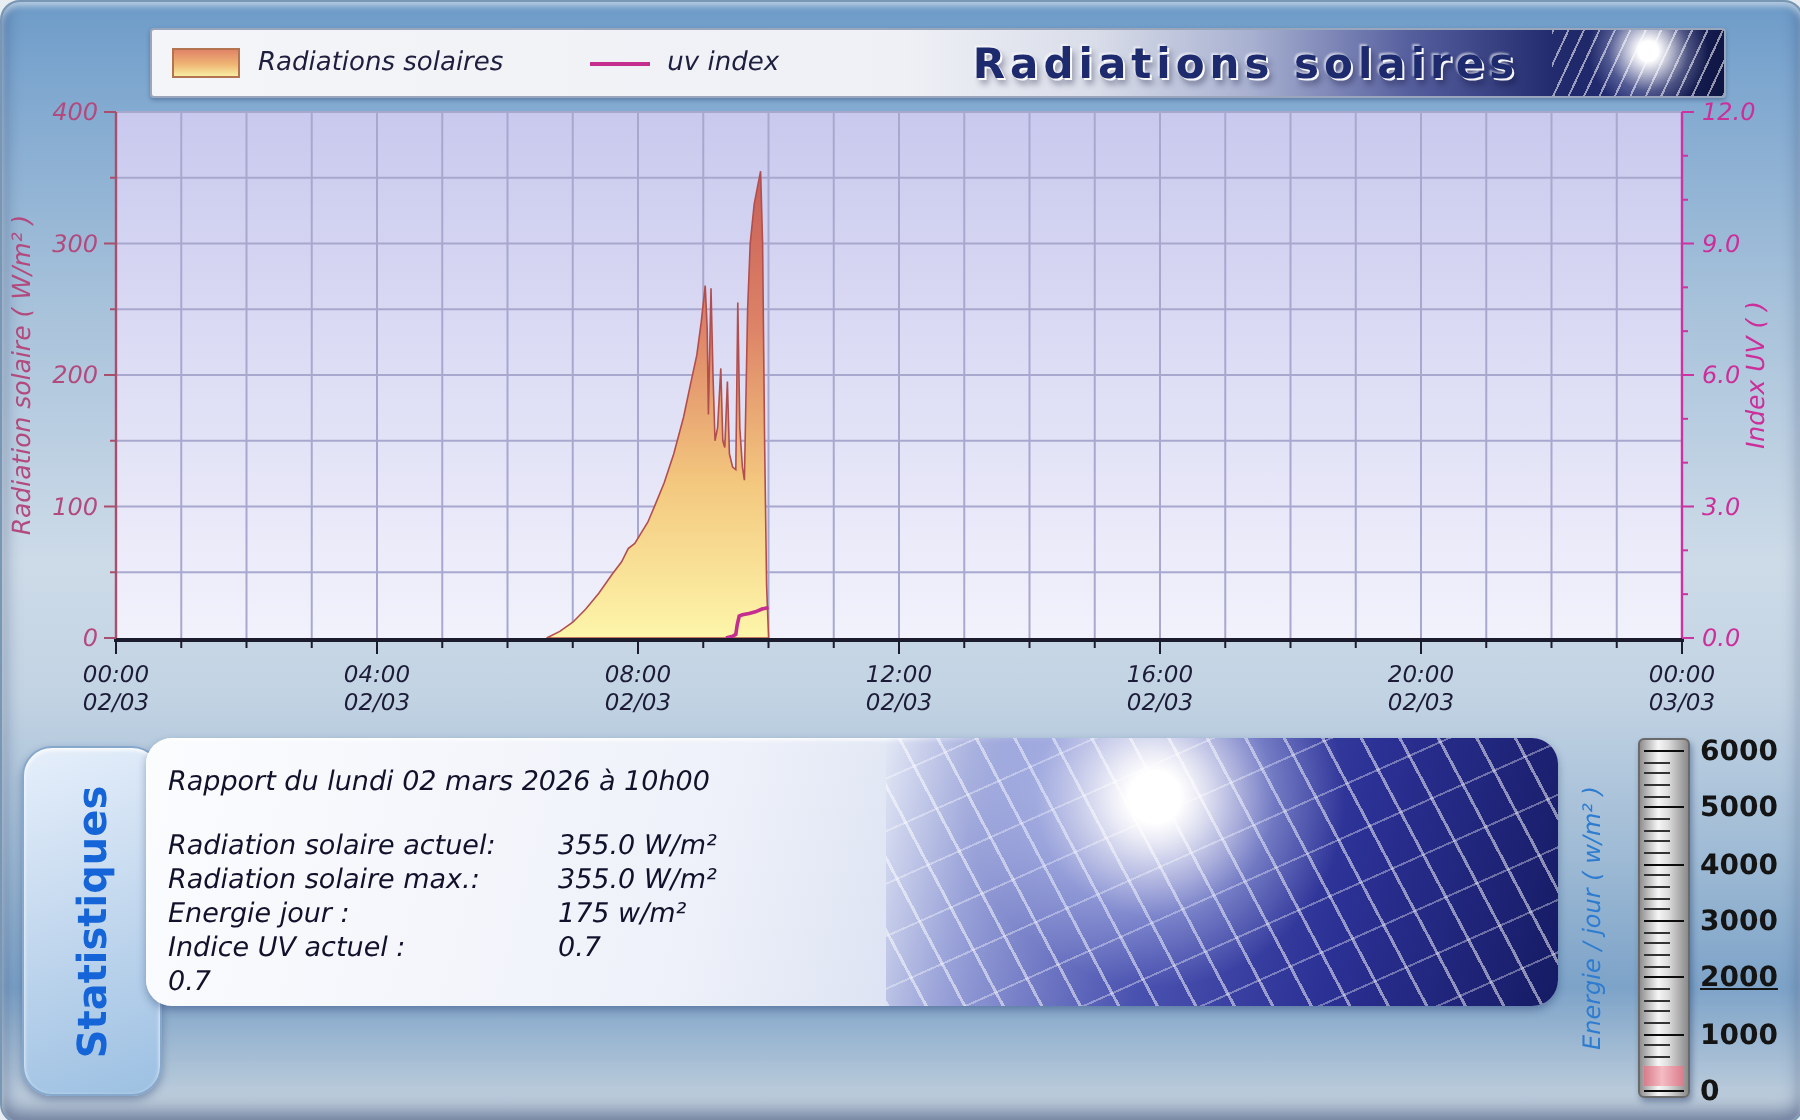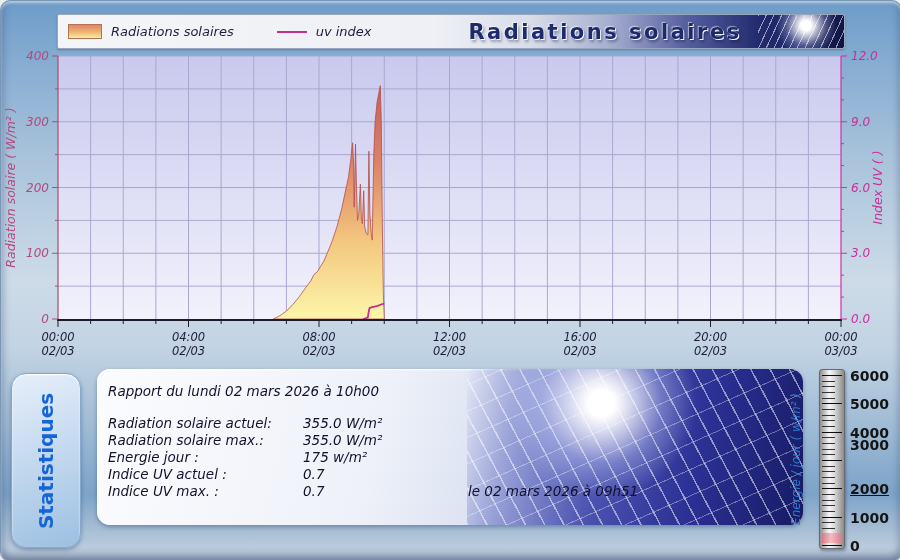--- a/index.html
+++ b/index.html
@@ -1,21 +1,21 @@
 <!DOCTYPE html>
 <html><head>
 <meta charset="utf-8">
 <style>
   html,body{margin:0;padding:0;background:#e8edf2;font-family:"DejaVu Sans",sans-serif;}
   .app{position:relative;width:900px;height:560px;border-radius:10px;overflow:hidden;
        border:1px solid #7897b5;
        background:linear-gradient(180deg,#6d9bc8 0%,#7ea7cf 7%,#a9c3db 28%,#cddbe8 50%,#c2d3e3 62%,#9fbbd5 76%,#7da3c8 88%,#b7c9da 97%,#c8d6e3 100%);
        box-shadow:inset 0 2px 3px rgba(255,255,255,.55), inset 0 -5px 9px rgba(12,30,80,.5);}
   
-  .header-bar{position:absolute;left:56px;top:13px;width:786px;height:33px;
+  .header-bar{position:absolute;left:74px;top:13px;width:786px;height:33px;
        background:linear-gradient(90deg,#f4f5f8 0%,#eef0f5 48%,#d9dde9 60%,#a7b0d0 70%,#565f9e 80%,#232c6e 89%,#121845 100%);
        border:1px solid #9aa6bb;border-radius:2px;box-shadow:0 1px 2px rgba(20,40,90,.35);}
   .legend{position:absolute;left:10px;top:0;height:100%;display:flex;align-items:center;gap:9px;}
   .swatch-area{width:32px;height:13px;border:1px solid #b4744f;
        background:linear-gradient(180deg,#e08468 0%,#efb573 55%,#f8eda2 100%);}
   .legend-label{font-size:13px;font-style:italic;color:#1e1e3e;}
   .swatch-line{width:30px;height:0;border-top:2px solid #c42e8e;margin-left:34px;}
   .title{position:absolute;left:412px;top:0;width:270px;height:100%;display:flex;align-items:center;justify-content:center;
        font-size:21px;font-weight:bold;letter-spacing:2.5px;color:#1d2a6e;white-space:nowrap;
        text-shadow:1px 1px 0 rgba(255,255,255,.95),-1px -1px 1px rgba(255,255,255,.55),2px 3px 3px rgba(0,0,40,.35);}
@@ -25,21 +25,21 @@
         repeating-linear-gradient(115deg, rgba(255,255,255,.55) 0 1px, rgba(255,255,255,0) 1px 7px),
         linear-gradient(100deg, rgba(30,40,110,0) 0%, rgba(30,40,110,.4) 18%, #232c74 45%, #0e1440 100%);}
   
   #chart-svg{position:absolute;left:0;top:0;}
   
   .stats-tab{position:absolute;left:10px;top:372px;width:68px;height:173px;border-radius:15px;
        background:linear-gradient(160deg,#e6effb 0%,#c6daef 45%,#9cc0e2 100%);
        border:1px solid #86a8cc;box-shadow:0 2px 4px rgba(15,35,90,.35), inset 0 1px 2px #fff;
        display:flex;align-items:center;justify-content:center;cursor:pointer;}
   .stats-tab span{transform:rotate(-90deg);white-space:nowrap;font-size:20px;font-weight:bold;color:#1565d8;}
-  .stats-panel{position:absolute;left:96px;top:368px;width:706px;height:156px;border-radius:13px;overflow:hidden;
+  .stats-panel{position:absolute;left:72px;top:368px;width:706px;height:134px;border-radius:13px;overflow:hidden;
        background:linear-gradient(105deg,#fbfcfe 0%,#eef1f9 40%,#dde3f3 55%,#c6cdea 66%,#9ba6d8 78%,#7c88cc 100%);
        box-shadow:0 2px 4px rgba(15,35,90,.35), inset 0 1px 2px #fff;}
   .stats-photo{position:absolute;right:0;top:0;width:336px;height:100%;
        background:
         radial-gradient(circle at 40% 22%, #ffffff 0 13px, rgba(255,255,255,.85) 24px, rgba(215,225,255,.35) 60px, rgba(215,225,255,0) 95px),
         repeating-linear-gradient(62deg, rgba(255,255,255,.5) 0 1.5px, rgba(255,255,255,0) 1.5px 17px),
         repeating-linear-gradient(-24deg, rgba(255,255,255,.35) 0 1px, rgba(255,255,255,0) 1px 24px),
         linear-gradient(103deg, rgba(140,150,215,0) 0%, rgba(125,135,205,.7) 16%, #4a52b0 42%, #2b3094 68%, #161b64 100%);}
   .report-title{position:absolute;left:11px;top:14px;font-size:13.5px;font-style:italic;color:#11112c;}
   #stats-rows{position:absolute;left:11px;top:46px;right:8px;}
@@ -231,23 +231,21 @@
           <span>Energie jour :</span>
           <span>175 w/m²</span>
           <span></span>
         </div>
         <div class="stat-row">
           <span>Indice UV actuel :</span>
           <span>0.7</span>
           <span></span>
         </div>
         <div class="stat-row">
-          <span>Indice UV max. :</span>
           <span>0.7</span>
-          <span>le 02 mars 2026 à 09h51</span>
         </div>
       </div>
   </div>
 
   <div class="gauge-title">
     <span>Energie / jour ( w/m² )</span>
   </div>
   <div id="gauge-bar">
       <div class="gtick major" style="top: 175px;"></div>
       <div class="gtick" style="top: 169.333px;"></div>
@@ -279,19 +277,19 @@
       <div class="gtick" style="top: 22px;"></div>
       <div class="gtick" style="top: 16.3333px;"></div>
       <div class="gtick" style="top: 10.6667px;"></div>
       <div class="gtick major" style="top: 5px;"></div>
       <div class="gfill" style="height: 10px; bottom: 5px;"></div>
     </div>
   <div id="gauge-labels">
       <div class="glabel" style="top: -1px;">6000</div>
       <div class="glabel" style="top: 27.3333px;">5000</div>
       <div class="glabel" style="top: 55.6667px; text-align: center;">4000</div>
-      <div class="glabel" style="top: 68px;">3000</div>
+      <div class="glabel" style="top: 84px;">3000</div>
       <div class="glabel" style="top: 112.333px; text-decoration: underline;">2000</div>
       <div class="glabel" style="top: 140.667px;">1000</div>
       <div class="glabel" style="top: 169px;">0</div>
     </div>
 
 </div>
 
 </body></html>

